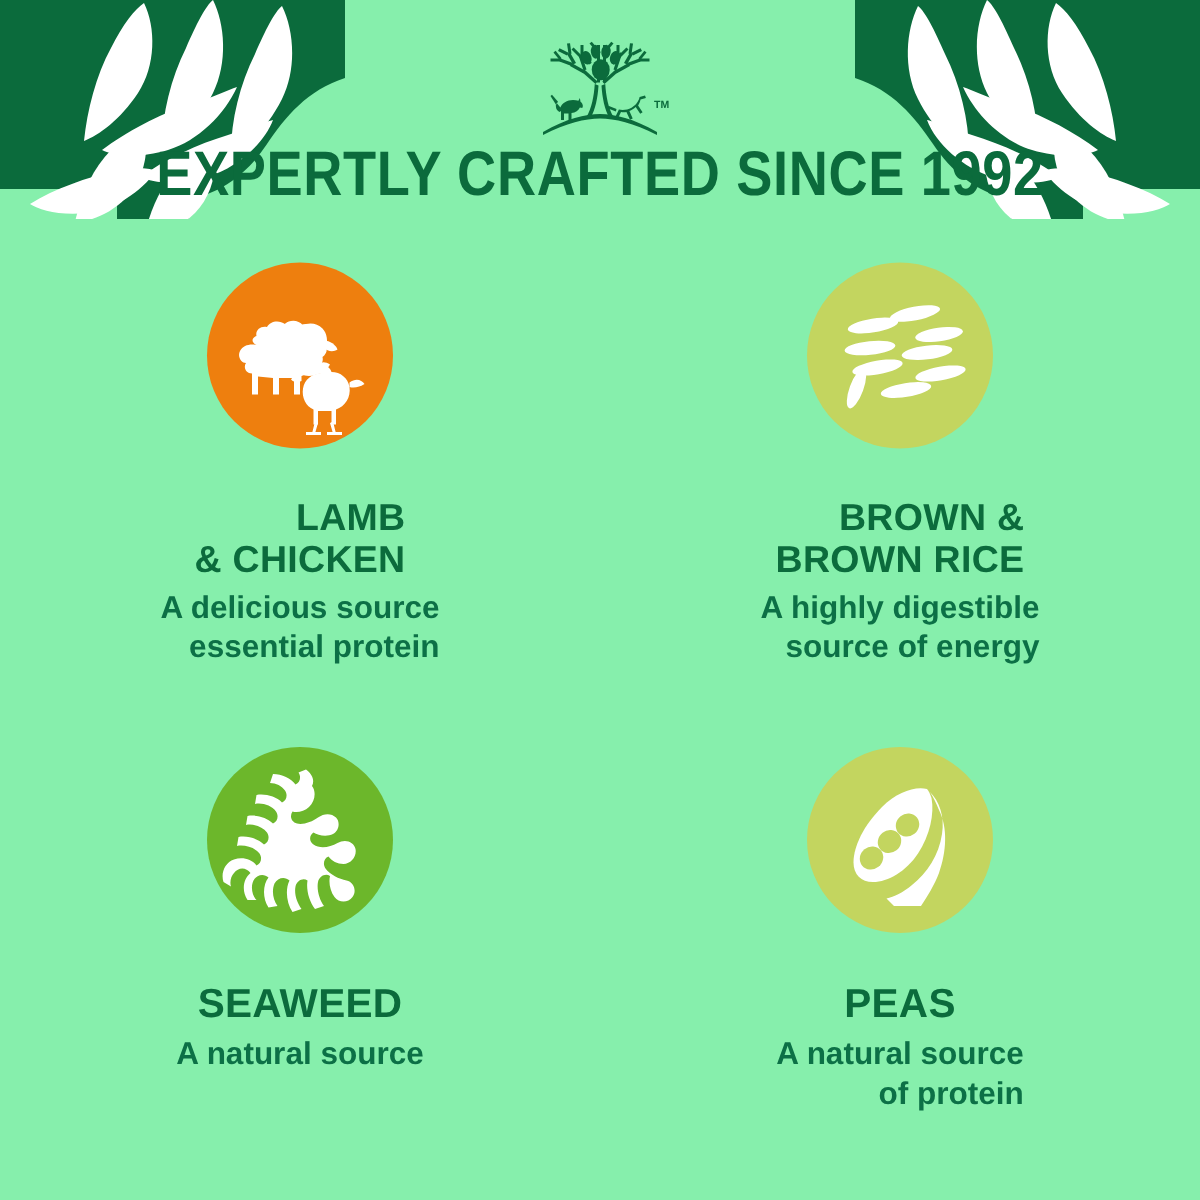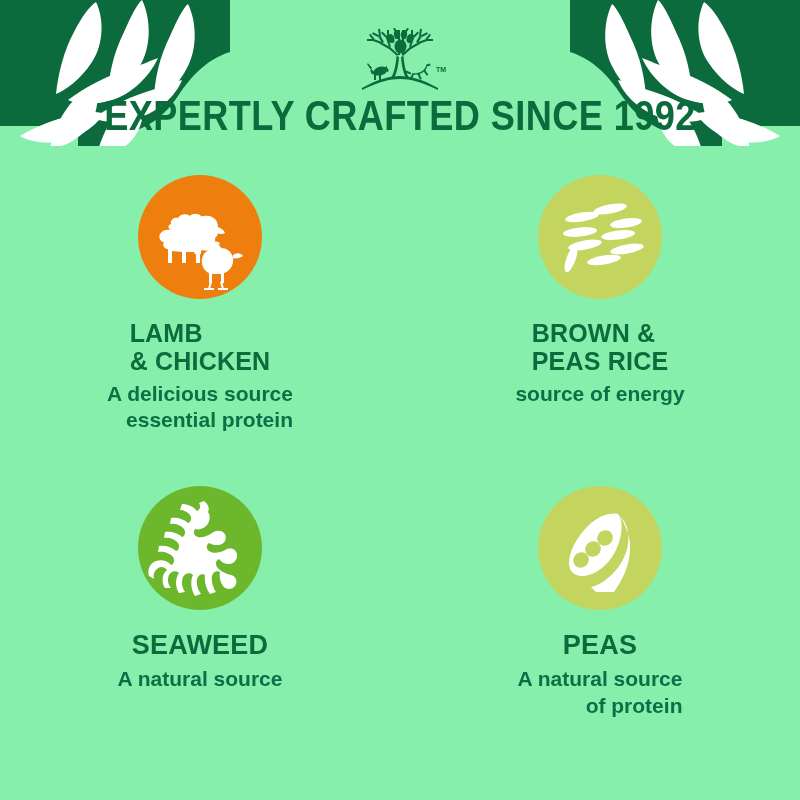--- a/index.html
+++ b/index.html
@@ -77,26 +77,26 @@
   }
   .feature-icon {
     width: 124px;
     height: 124px;
     border-radius: 50%;
     display: flex;
     align-items: center;
     justify-content: center;
   }
   .feature-title {
-    margin-top: 20px;
+    margin-top: 32px;
     color: #0b6b3c;
     font-weight: bold;
     font-size: 25px;
     line-height: 1.12;
-    text-align: left;
+    text-align: right;
     letter-spacing: 0.2px;
   }
   .feature-desc {
     margin-top: 6px;
     color: #0c7046;
     font-weight: bold;
     font-size: 21px;
     line-height: 1.26;
     text-align: right;
   }
@@ -262,23 +262,24 @@
             <ellipse cx="80" cy="60" rx="17" ry="4.6" transform="rotate(-7 80 60)"></ellipse>
             <ellipse cx="47" cy="70" rx="17" ry="4.6" transform="rotate(-10 47 70)"></ellipse>
             <ellipse cx="89" cy="74" rx="17" ry="4.6" transform="rotate(-10 89 74)"></ellipse>
             <ellipse cx="66" cy="85" rx="17" ry="4.6" transform="rotate(-9 66 85)"></ellipse>
             <ellipse cx="33" cy="84" rx="4.6" ry="14" transform="rotate(20 33 84)"></ellipse>
           </g>
         </svg>
       </div>
       <div class="feature-title">
         <div>BROWN &amp;</div>
-        <div>PEAS RICE</div>
+        <div>BROWN RICE</div>
       </div>
       <div class="feature-desc">
+        <div>A highly digestible</div>
         <div>source of energy</div>
       </div>
     </div>
 
     <div class="feature row2">
       <div class="feature-icon" style="background:#6cb72b;">
         <svg viewBox="0 0 124 124" width="124" height="124" aria-hidden="true">
           <g fill="#ffffff">
             <path d="M70,26 C73,30 72,36 68,40 C65,43 60,44 57,43 C55,46 56,50 60,51
                      C64,52 70,50 74,47 C78,44 83,44 86,47 C89,50 88,56 84,58

